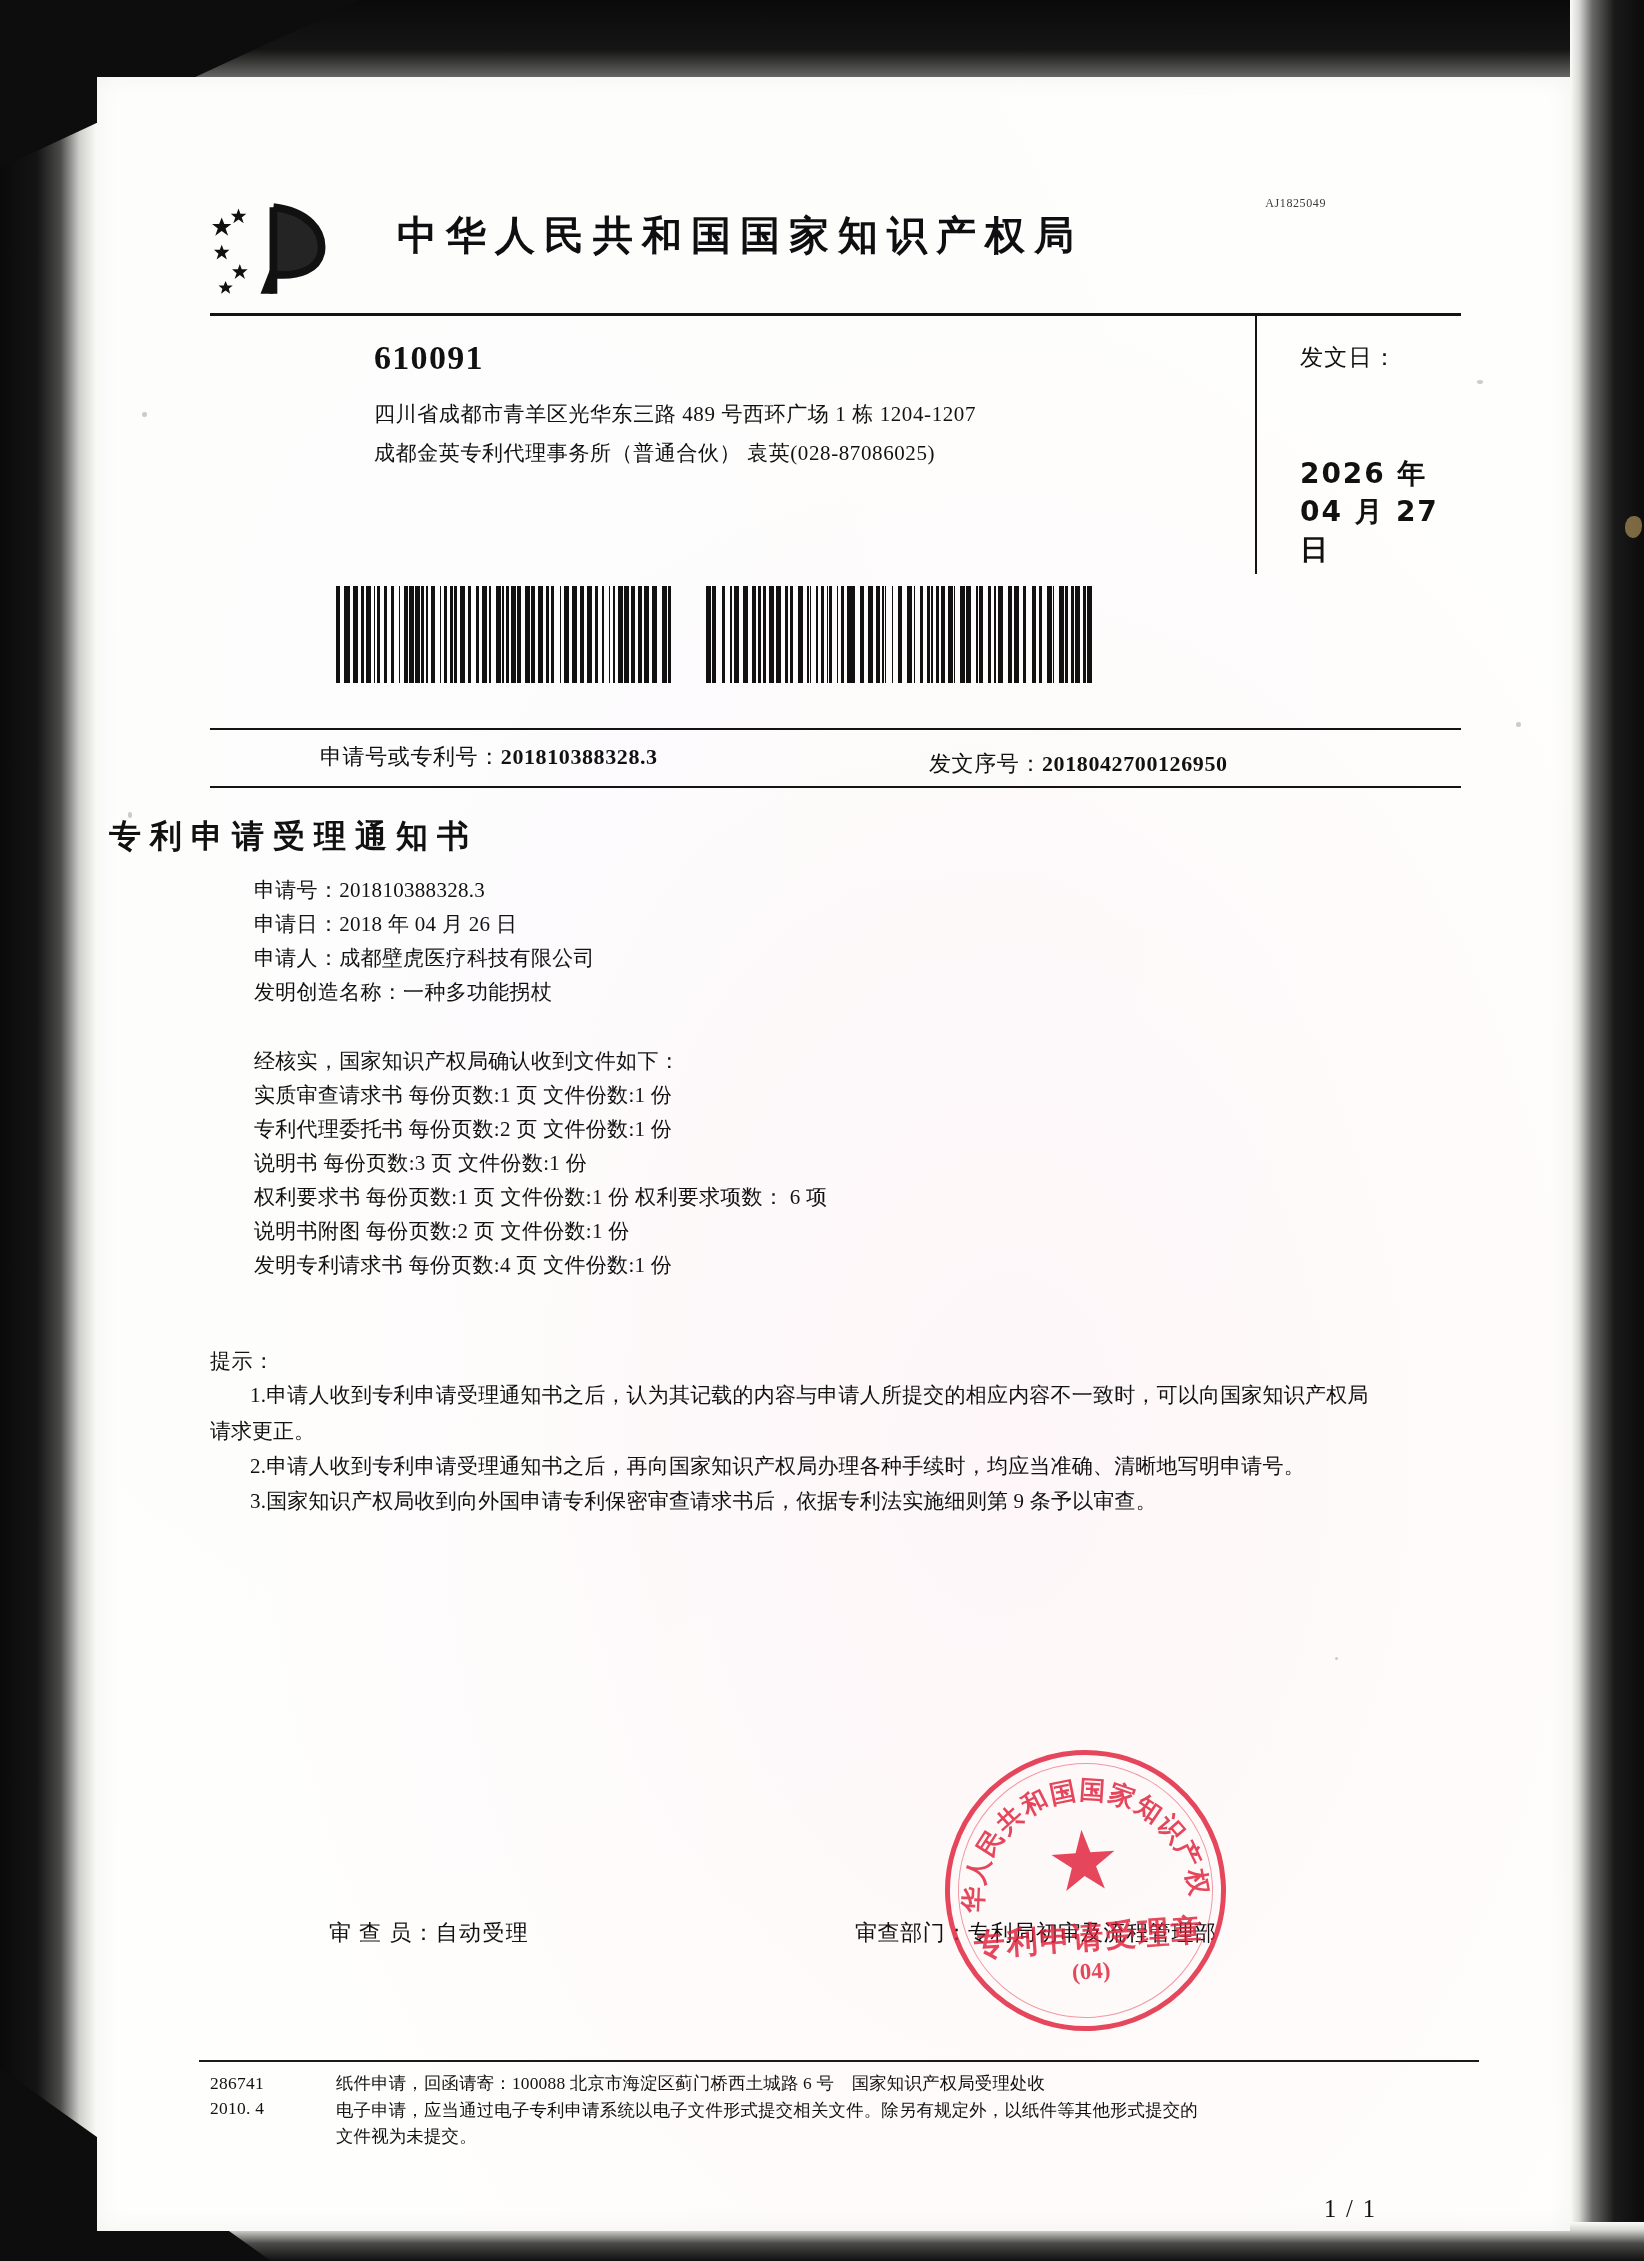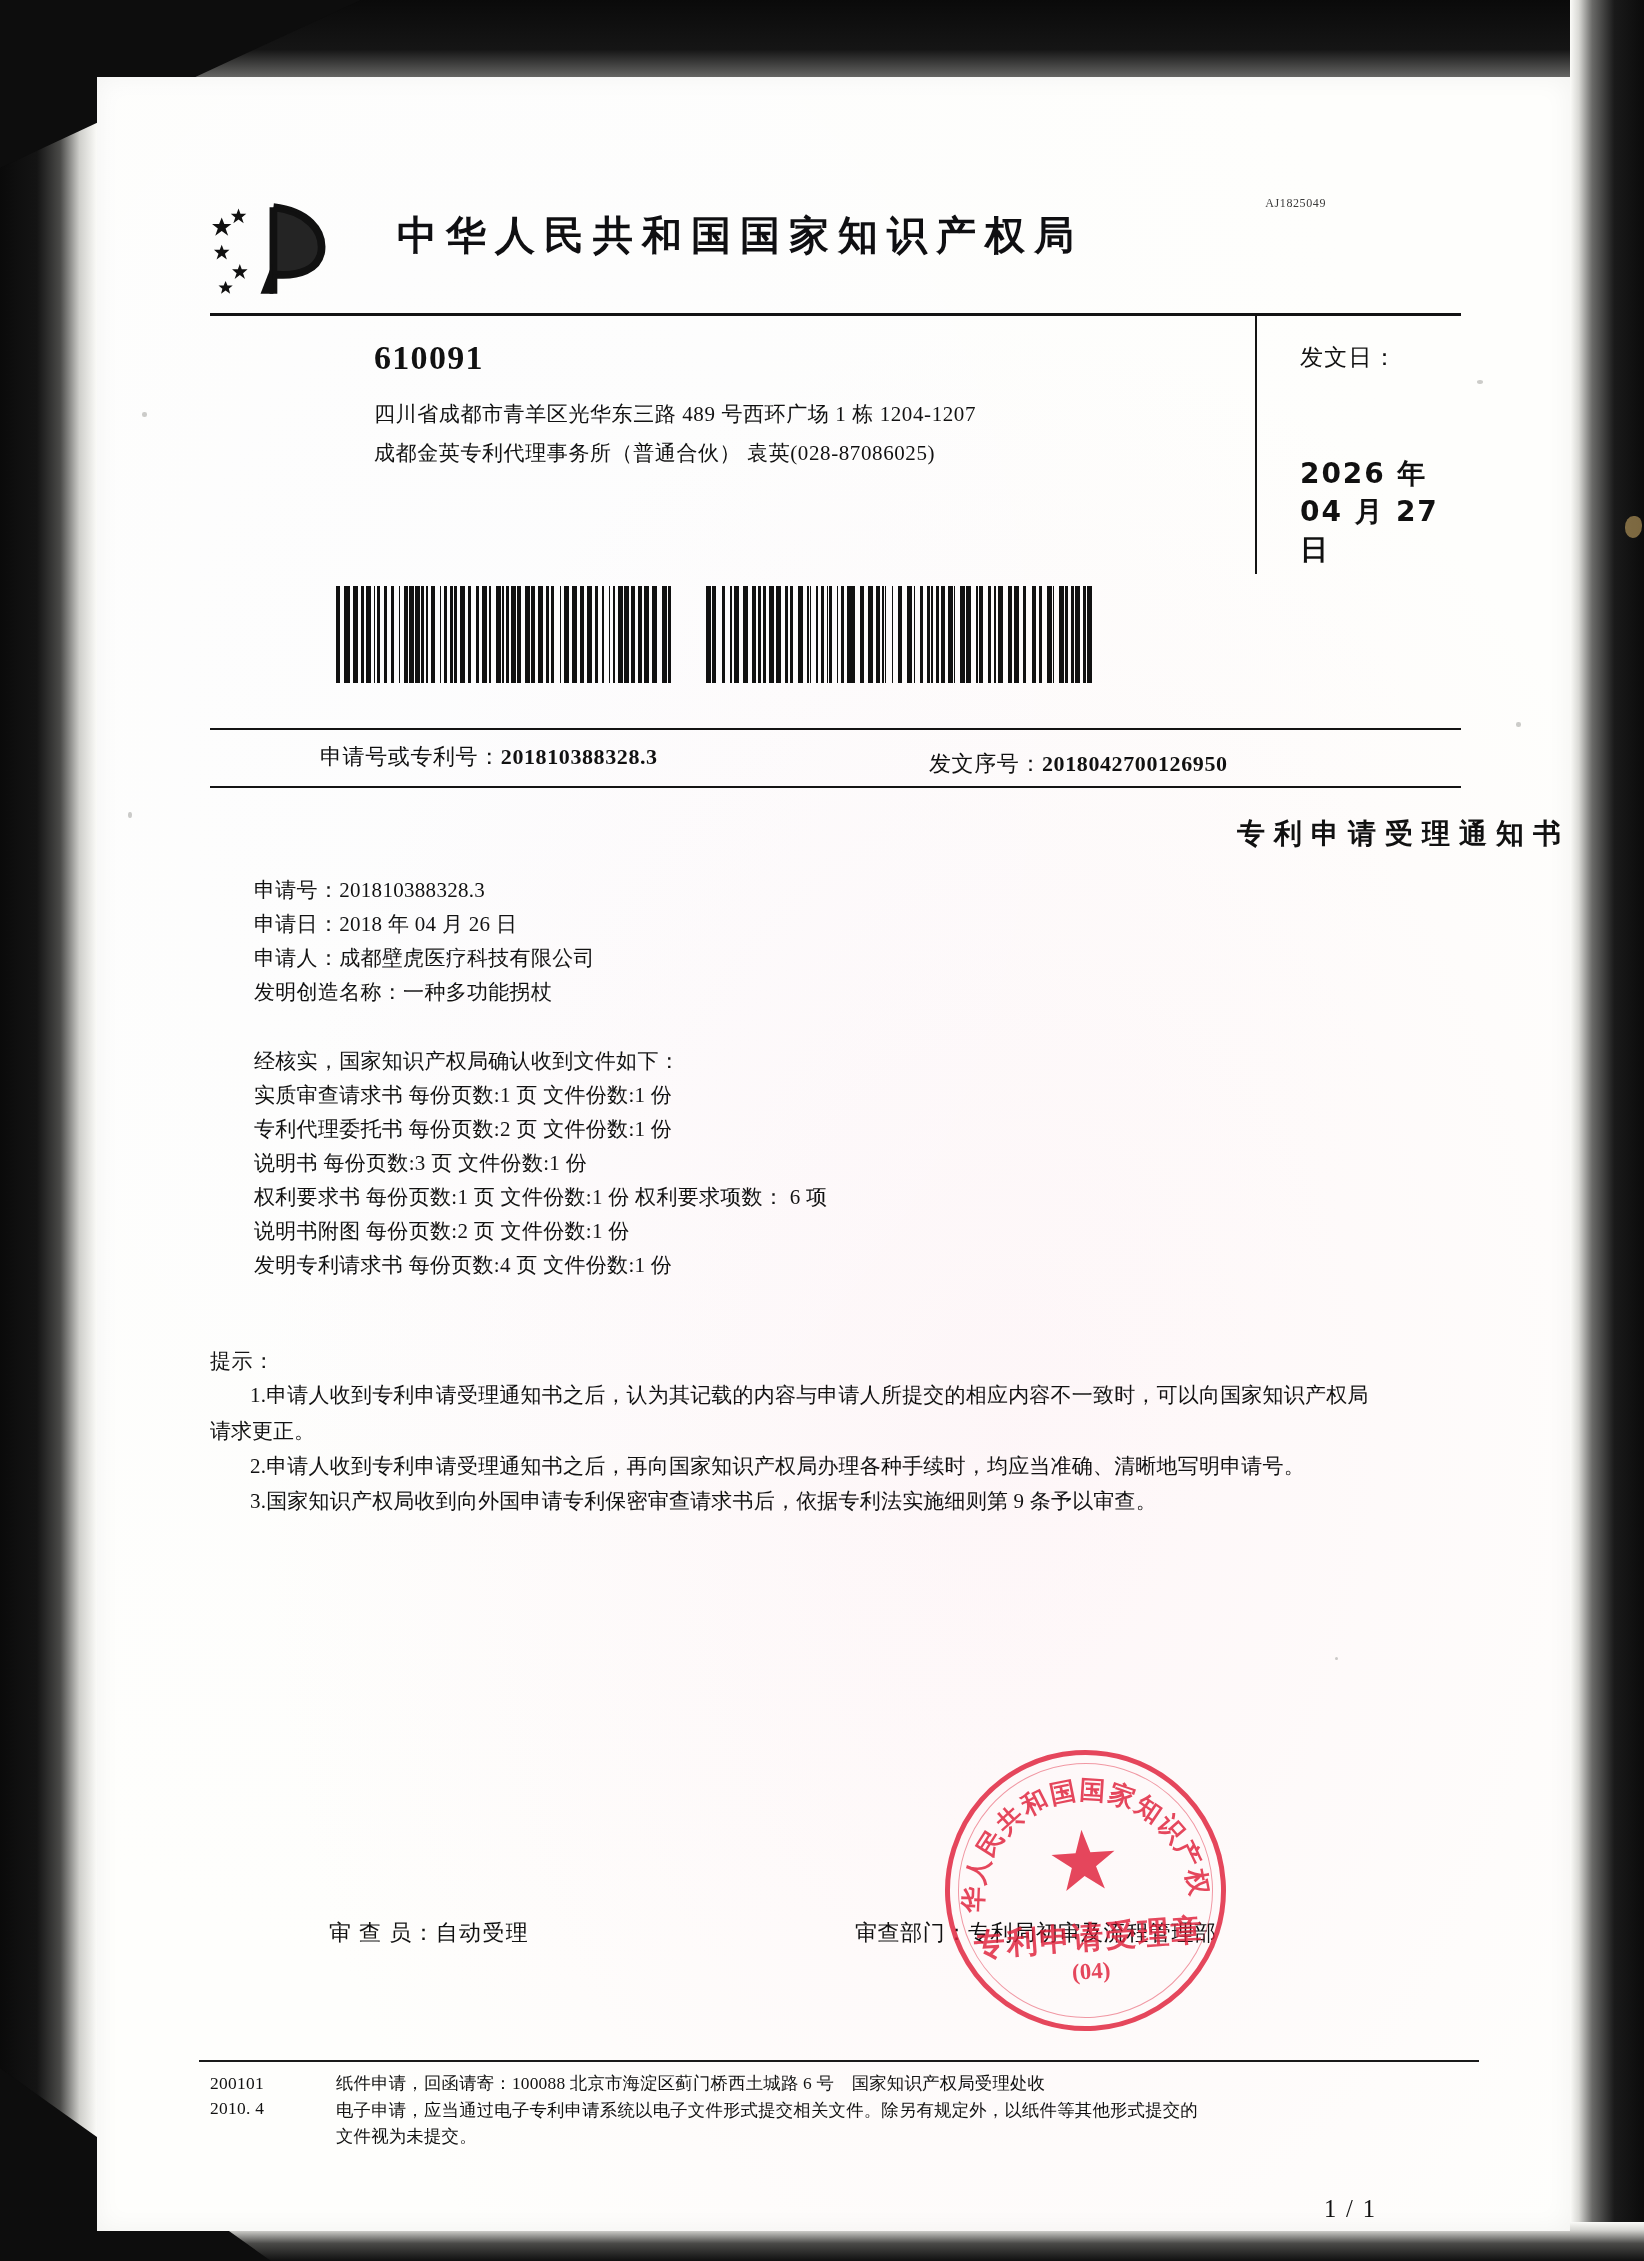--- a/index.html
+++ b/index.html
@@ -212,24 +212,24 @@
   .rule3 {
     position: absolute;
     left: 113px; top: 709px;
     width: 1251px; height: 1.9px;
     background: #141414;
   }
 
   
   .doc-title {
     position: absolute;
-    left: 0; top: 738px;
+    left: 12px; top: 738px;
     width: 1473px;
-    text-align: right;
-    font-size: 28px;
+    text-align: left;
+    font-size: 32px;
     font-weight: bold;
     letter-spacing: 9px;
     font-family: "DejaVu Serif", "Liberation Serif", serif;
   }
 
   
   .body-wrap {
     position: absolute;
     left: 113px; top: 796px;
     width: 1264px;
@@ -607,21 +607,21 @@
         </text>
       </svg>
       <div class="seal-star">★</div>
       <div class="seal-main">专利申请受理章</div>
       <div class="seal-sub">(04)</div>
     </div>
 
     <div class="foot-rule"></div>
     <div class="footer">
       <div class="foot-code">
-        <div>200101</div>
+        <div>286741</div>
         <div>2010. 4</div>
       </div>
       <div class="foot-text">
         <p>纸件申请，回函请寄：100088 北京市海淀区蓟门桥西土城路 6 号　国家知识产权局受理处收</p>
         <p>电子申请，应当通过电子专利申请系统以电子文件形式提交相关文件。除另有规定外，以纸件等其他形式提交的</p>
         <p>文件视为未提交。</p>
       </div>
     </div>
 
     <div class="page-no">1 / 1</div>

